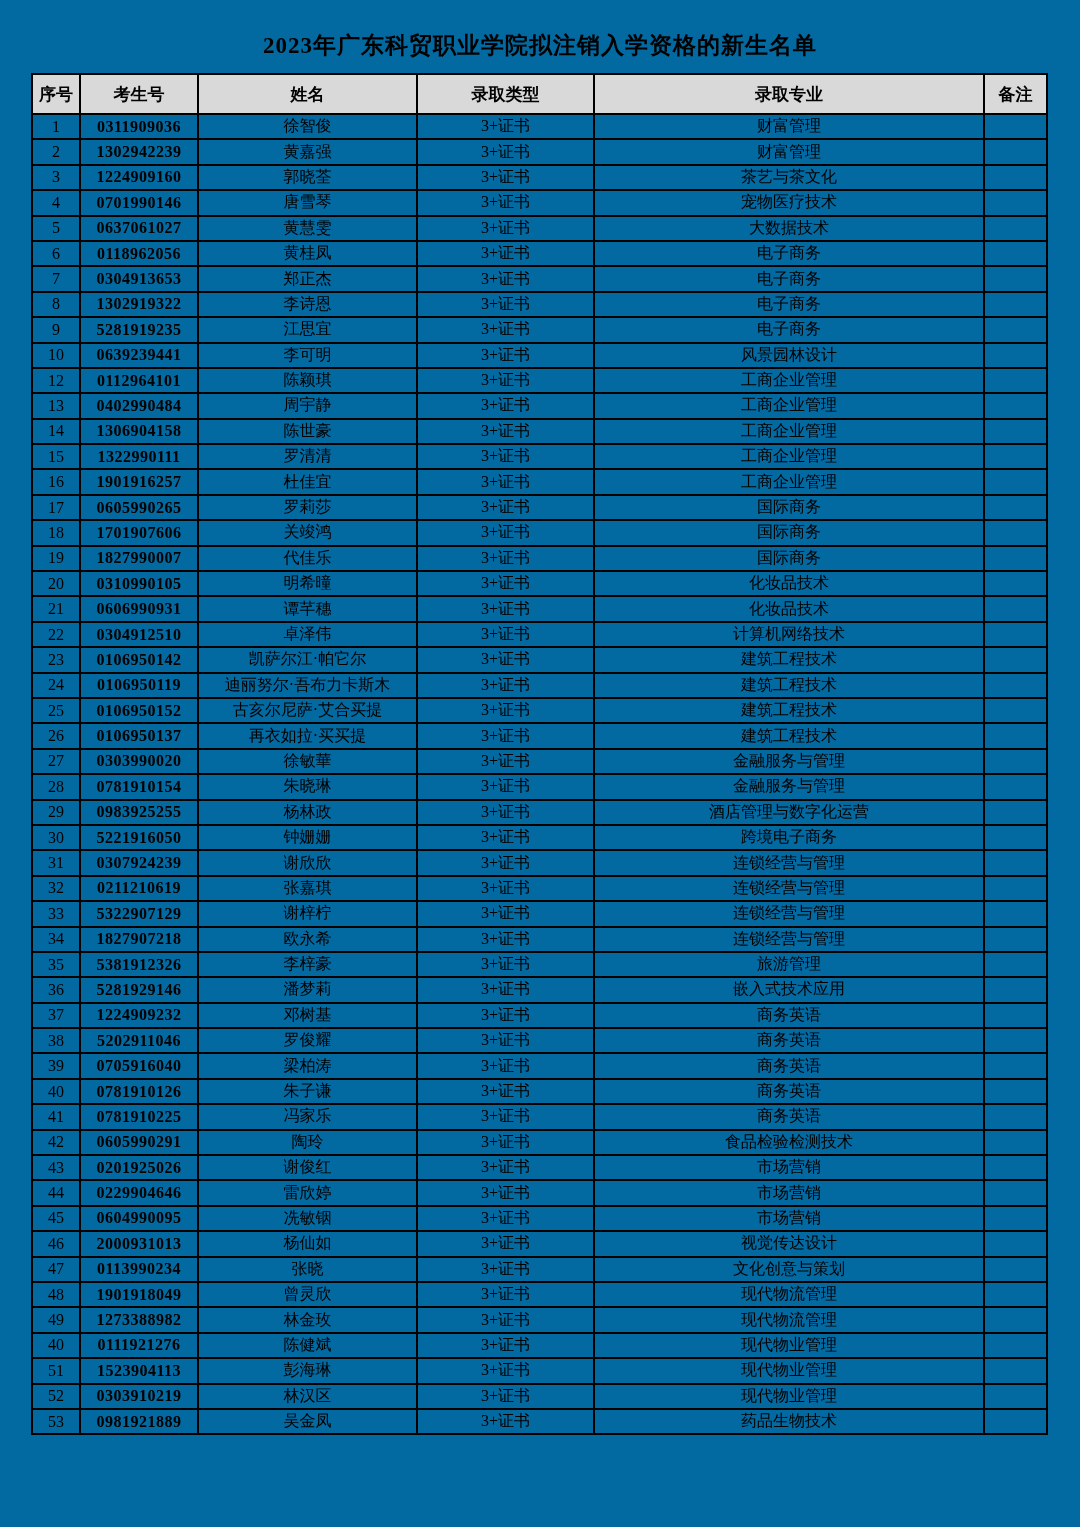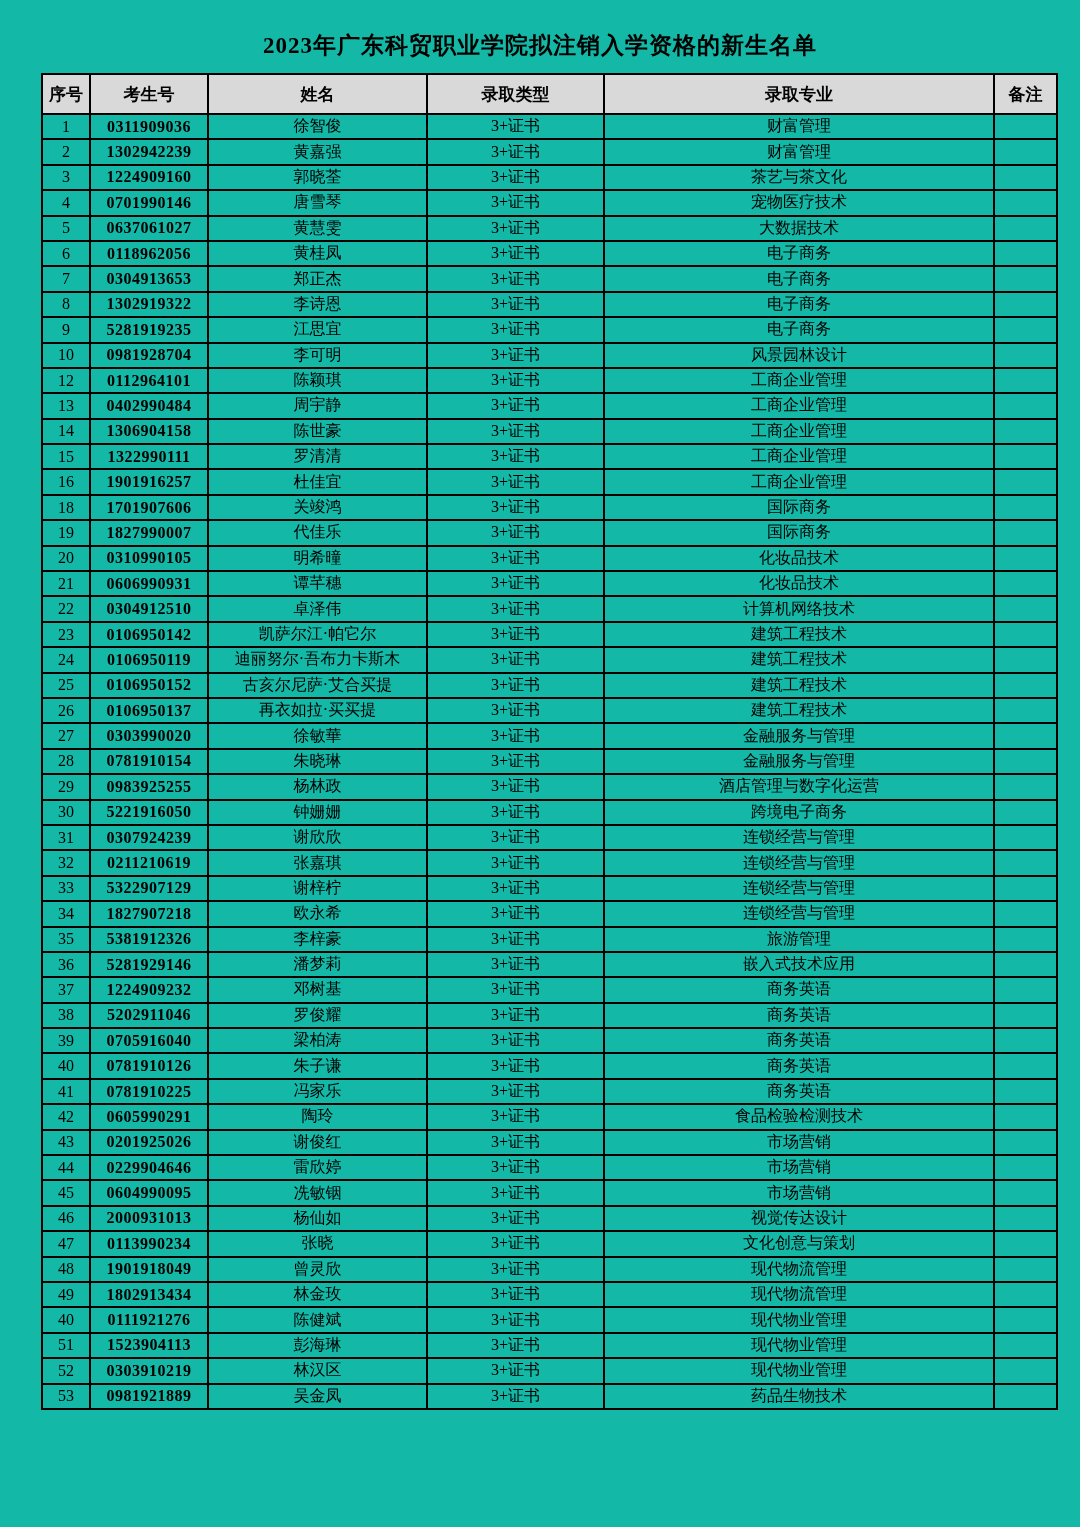--- a/index.html
+++ b/index.html
@@ -5,35 +5,35 @@
   html, body {
     margin: 0;
     padding: 0;
     background: #ffffff;
     font-family: "Liberation Serif", "DejaVu Serif", serif;
     color: #000000;
   }
   .page {
     width: 1080px;
     height: 1527px;
-    background: #14b8a6;
+    background: #0369a1;
     box-sizing: border-box;
     padding-top: 30px;
   }
   .doc-title {
     text-align: center;
     font-size: 23px;
     font-weight: bold;
     letter-spacing: 1px;
     margin: 0 0 12px 0;
   }
   table.roster {
     border-collapse: collapse;
     table-layout: fixed;
-    margin-left: 41px;
+    margin-left: 31px;
     width: 1015px;
   }
   table.roster col.c-no    { width: 48px; }
   table.roster col.c-id    { width: 118px; }
   table.roster col.c-name  { width: 219px; }
   table.roster col.c-type  { width: 177px; }
   table.roster col.c-major { width: 390px; }
   table.roster col.c-note  { width: 63px; }
   table.roster th, table.roster td {
     border: 2px solid #000000;
@@ -149,21 +149,21 @@
         <tr>
           <td>9</td>
           <td class="cell-id">5281919235</td>
           <td>江思宜</td>
           <td>3+证书</td>
           <td>电子商务</td>
           <td></td>
         </tr>
         <tr>
           <td>10</td>
-          <td class="cell-id">0981928704</td>
+          <td class="cell-id">0639239441</td>
           <td>李可明</td>
           <td>3+证书</td>
           <td>风景园林设计</td>
           <td></td>
         </tr>
         <tr>
           <td>12</td>
           <td class="cell-id">0112964101</td>
           <td>陈颖琪</td>
           <td>3+证书</td>
@@ -196,20 +196,28 @@
         </tr>
         <tr>
           <td>16</td>
           <td class="cell-id">1901916257</td>
           <td>杜佳宜</td>
           <td>3+证书</td>
           <td>工商企业管理</td>
           <td></td>
         </tr>
         <tr>
+          <td>17</td>
+          <td class="cell-id">0605990265</td>
+          <td>罗莉莎</td>
+          <td>3+证书</td>
+          <td>国际商务</td>
+          <td></td>
+        </tr>
+        <tr>
           <td>18</td>
           <td class="cell-id">1701907606</td>
           <td>关竣鸿</td>
           <td>3+证书</td>
           <td>国际商务</td>
           <td></td>
         </tr>
         <tr>
           <td>19</td>
           <td class="cell-id">1827990007</td>
@@ -445,21 +453,21 @@
         <tr>
           <td>48</td>
           <td class="cell-id">1901918049</td>
           <td>曾灵欣</td>
           <td>3+证书</td>
           <td>现代物流管理</td>
           <td></td>
         </tr>
         <tr>
           <td>49</td>
-          <td class="cell-id">1802913434</td>
+          <td class="cell-id">1273388982</td>
           <td>林金玫</td>
           <td>3+证书</td>
           <td>现代物流管理</td>
           <td></td>
         </tr>
         <tr>
           <td>40</td>
           <td class="cell-id">0111921276</td>
           <td>陈健斌</td>
           <td>3+证书</td>

